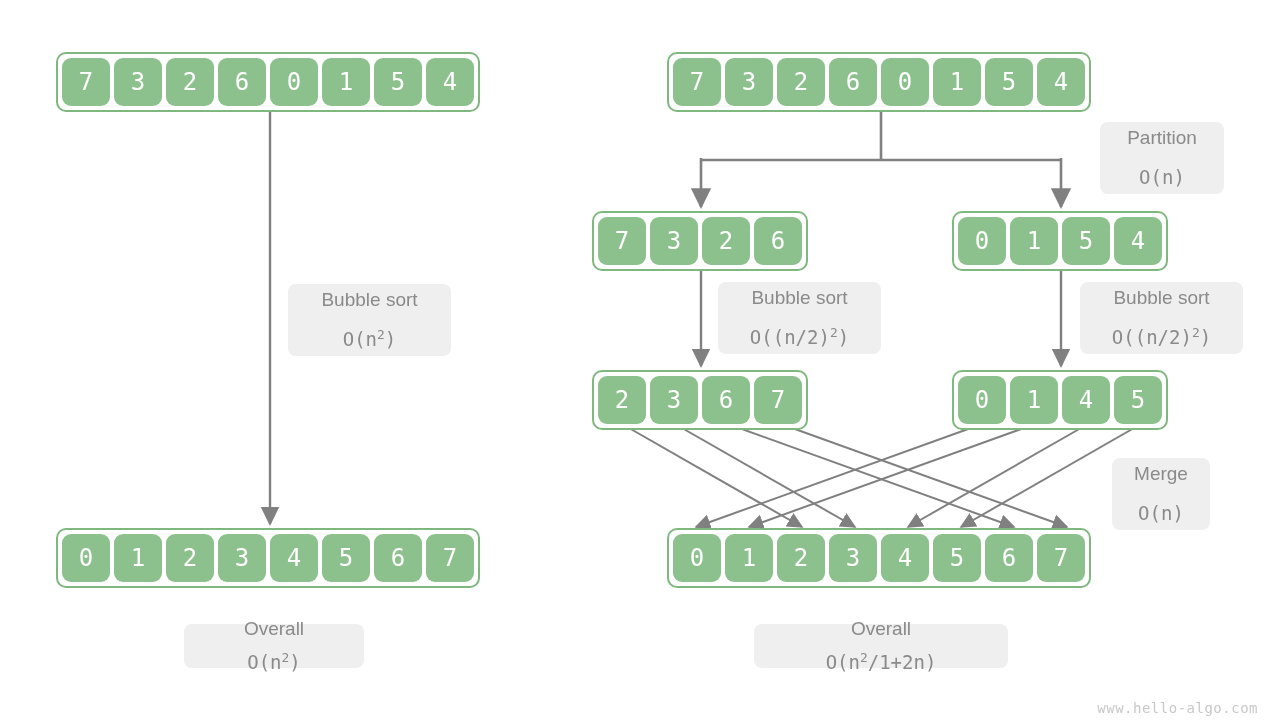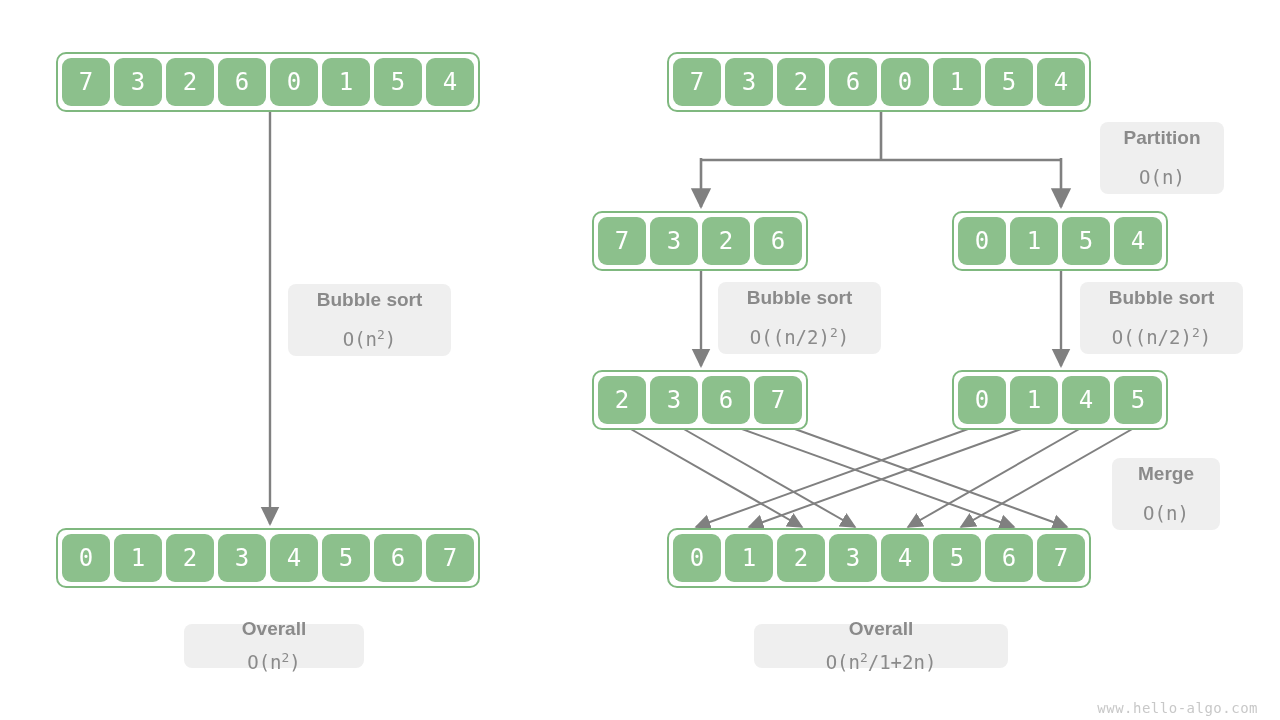--- a/index.html
+++ b/index.html
@@ -63,21 +63,21 @@
     color: #8A8A8A;
     display: flex;
     flex-direction: column;
     align-items: center;
     justify-content: center;
     padding: 10px 16px;
     text-align: center;
   }
   .note .title {
     font-family: "Liberation Sans", sans-serif;
-    font-weight: bold;
+    font-weight: normal;
     font-size: 19px;
     line-height: 1.35;
     white-space: nowrap;
   }
   .note .complexity {
     font-family: "DejaVu Sans Mono", monospace;
     font-size: 19px;
     line-height: 1.35;
     white-space: nowrap;
     margin-top: 14px;
@@ -217,21 +217,21 @@
       <div class="cell">7</div>
     </div>
 
   <div class="array" id="right-right-sorted" style="left:952px; top:370px;">
       <div class="cell">0</div>
       <div class="cell">1</div>
       <div class="cell">4</div>
       <div class="cell">5</div>
     </div>
 
-  <div class="note" style="left:1112px; top:458px; width:108px; height:72px;">
+  <div class="note" style="left:1112px; top:458px; width:98px; height:72px;">
     <span class="title">Merge</span>
     <span class="complexity">O(n)</span>
   </div>
 
   <div class="array" id="right-output" style="left:667px; top:528px;">
       <div class="cell">0</div>
       <div class="cell">1</div>
       <div class="cell">2</div>
       <div class="cell">3</div>
       <div class="cell">4</div>

